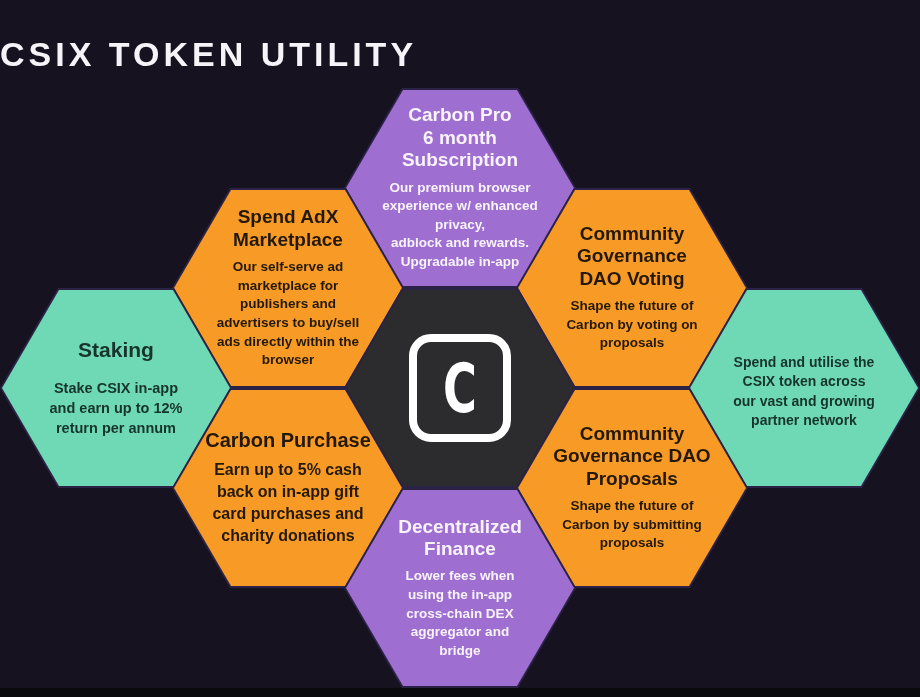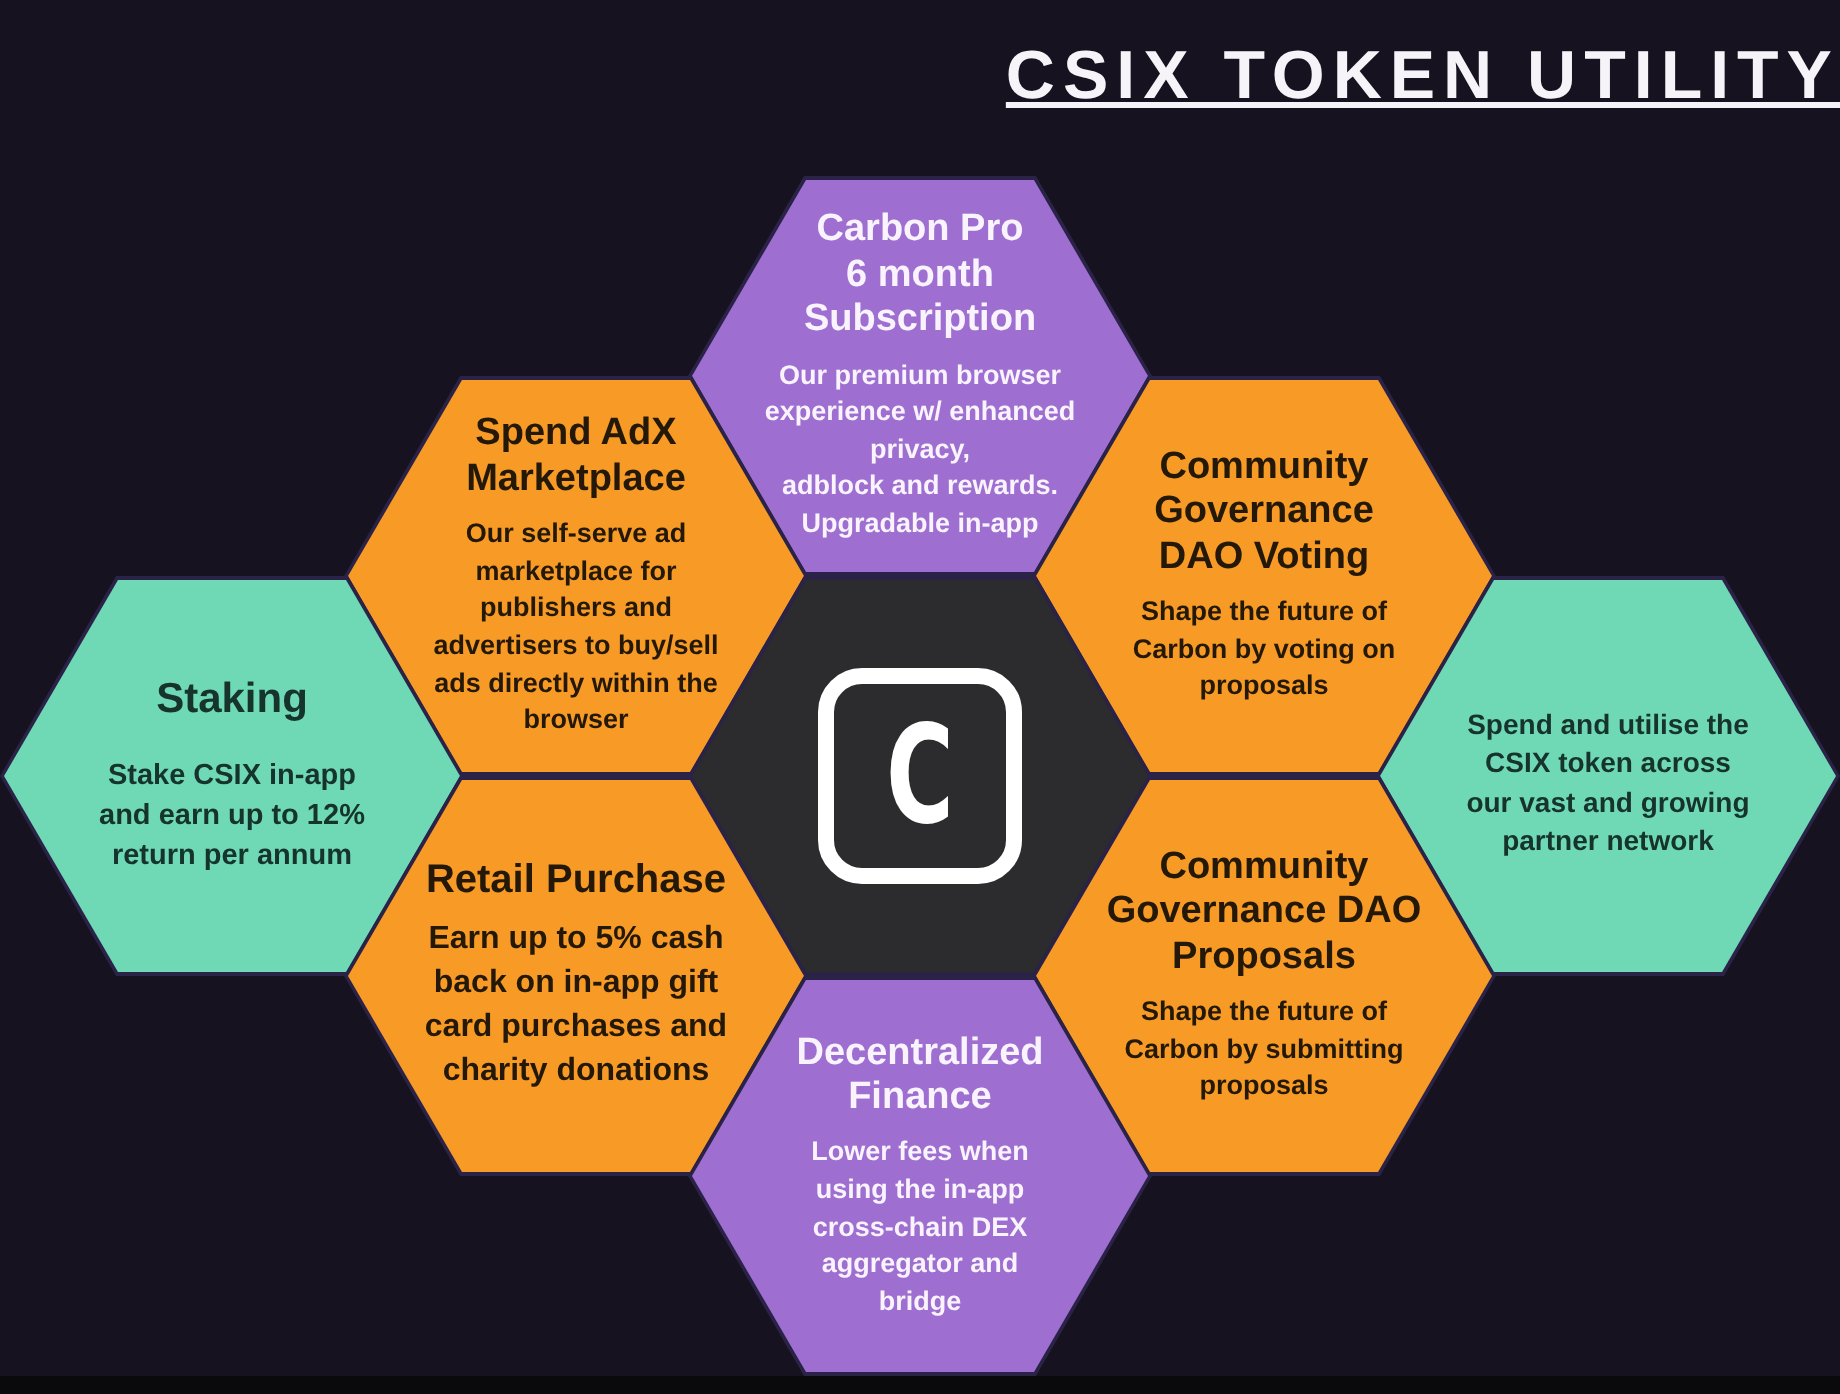--- a/index.html
+++ b/index.html
@@ -18,27 +18,26 @@
   *{box-sizing:border-box;margin:0;padding:0;}
   html,body{width:920px;height:697px;}
   body{
     position:relative;
     background:var(--bg);
     overflow:hidden;
     font-family:"Liberation Sans","DejaVu Sans",sans-serif;
   }
   .main-title{
     position:absolute;
-    top:19px;left:0;width:100%;
-    text-align:right;
+    top:35px;left:0;width:100%;
+    text-align:left;
     font-size:34px;
     font-weight:700;
     letter-spacing:4px;
     color:var(--title-color);
-    text-decoration:underline;
   }
   .hex{
     position:absolute;
     width:232px;height:200px;
   }
   .hex-border,.hex-fill{
     clip-path:polygon(25% 0%,75% 0%,100% 50%,75% 100%,25% 100%,0% 50%);
   }
   .hex-border{position:absolute;inset:0;background:var(--hex-border);}
   .hex-fill{position:absolute;inset:2px;}
@@ -176,21 +175,21 @@
 CSIX token across
 our vast and growing
 partner network</div>
   </div>
 </div>
 
 <div class="hex orange pos-lower-left hex-retail">
   <div class="hex-border"></div>
   <div class="hex-fill"></div>
   <div class="hex-content">
-    <div class="hex-title">Retail Purchase</div>
+    <div class="hex-title">Carbon Purchase</div>
     <div class="hex-body">Earn up to 5% cash
 back on in-app gift
 card purchases and
 charity donations</div>
   </div>
 </div>
 
 <div class="hex orange pos-lower-right">
   <div class="hex-border"></div>
   <div class="hex-fill"></div>

